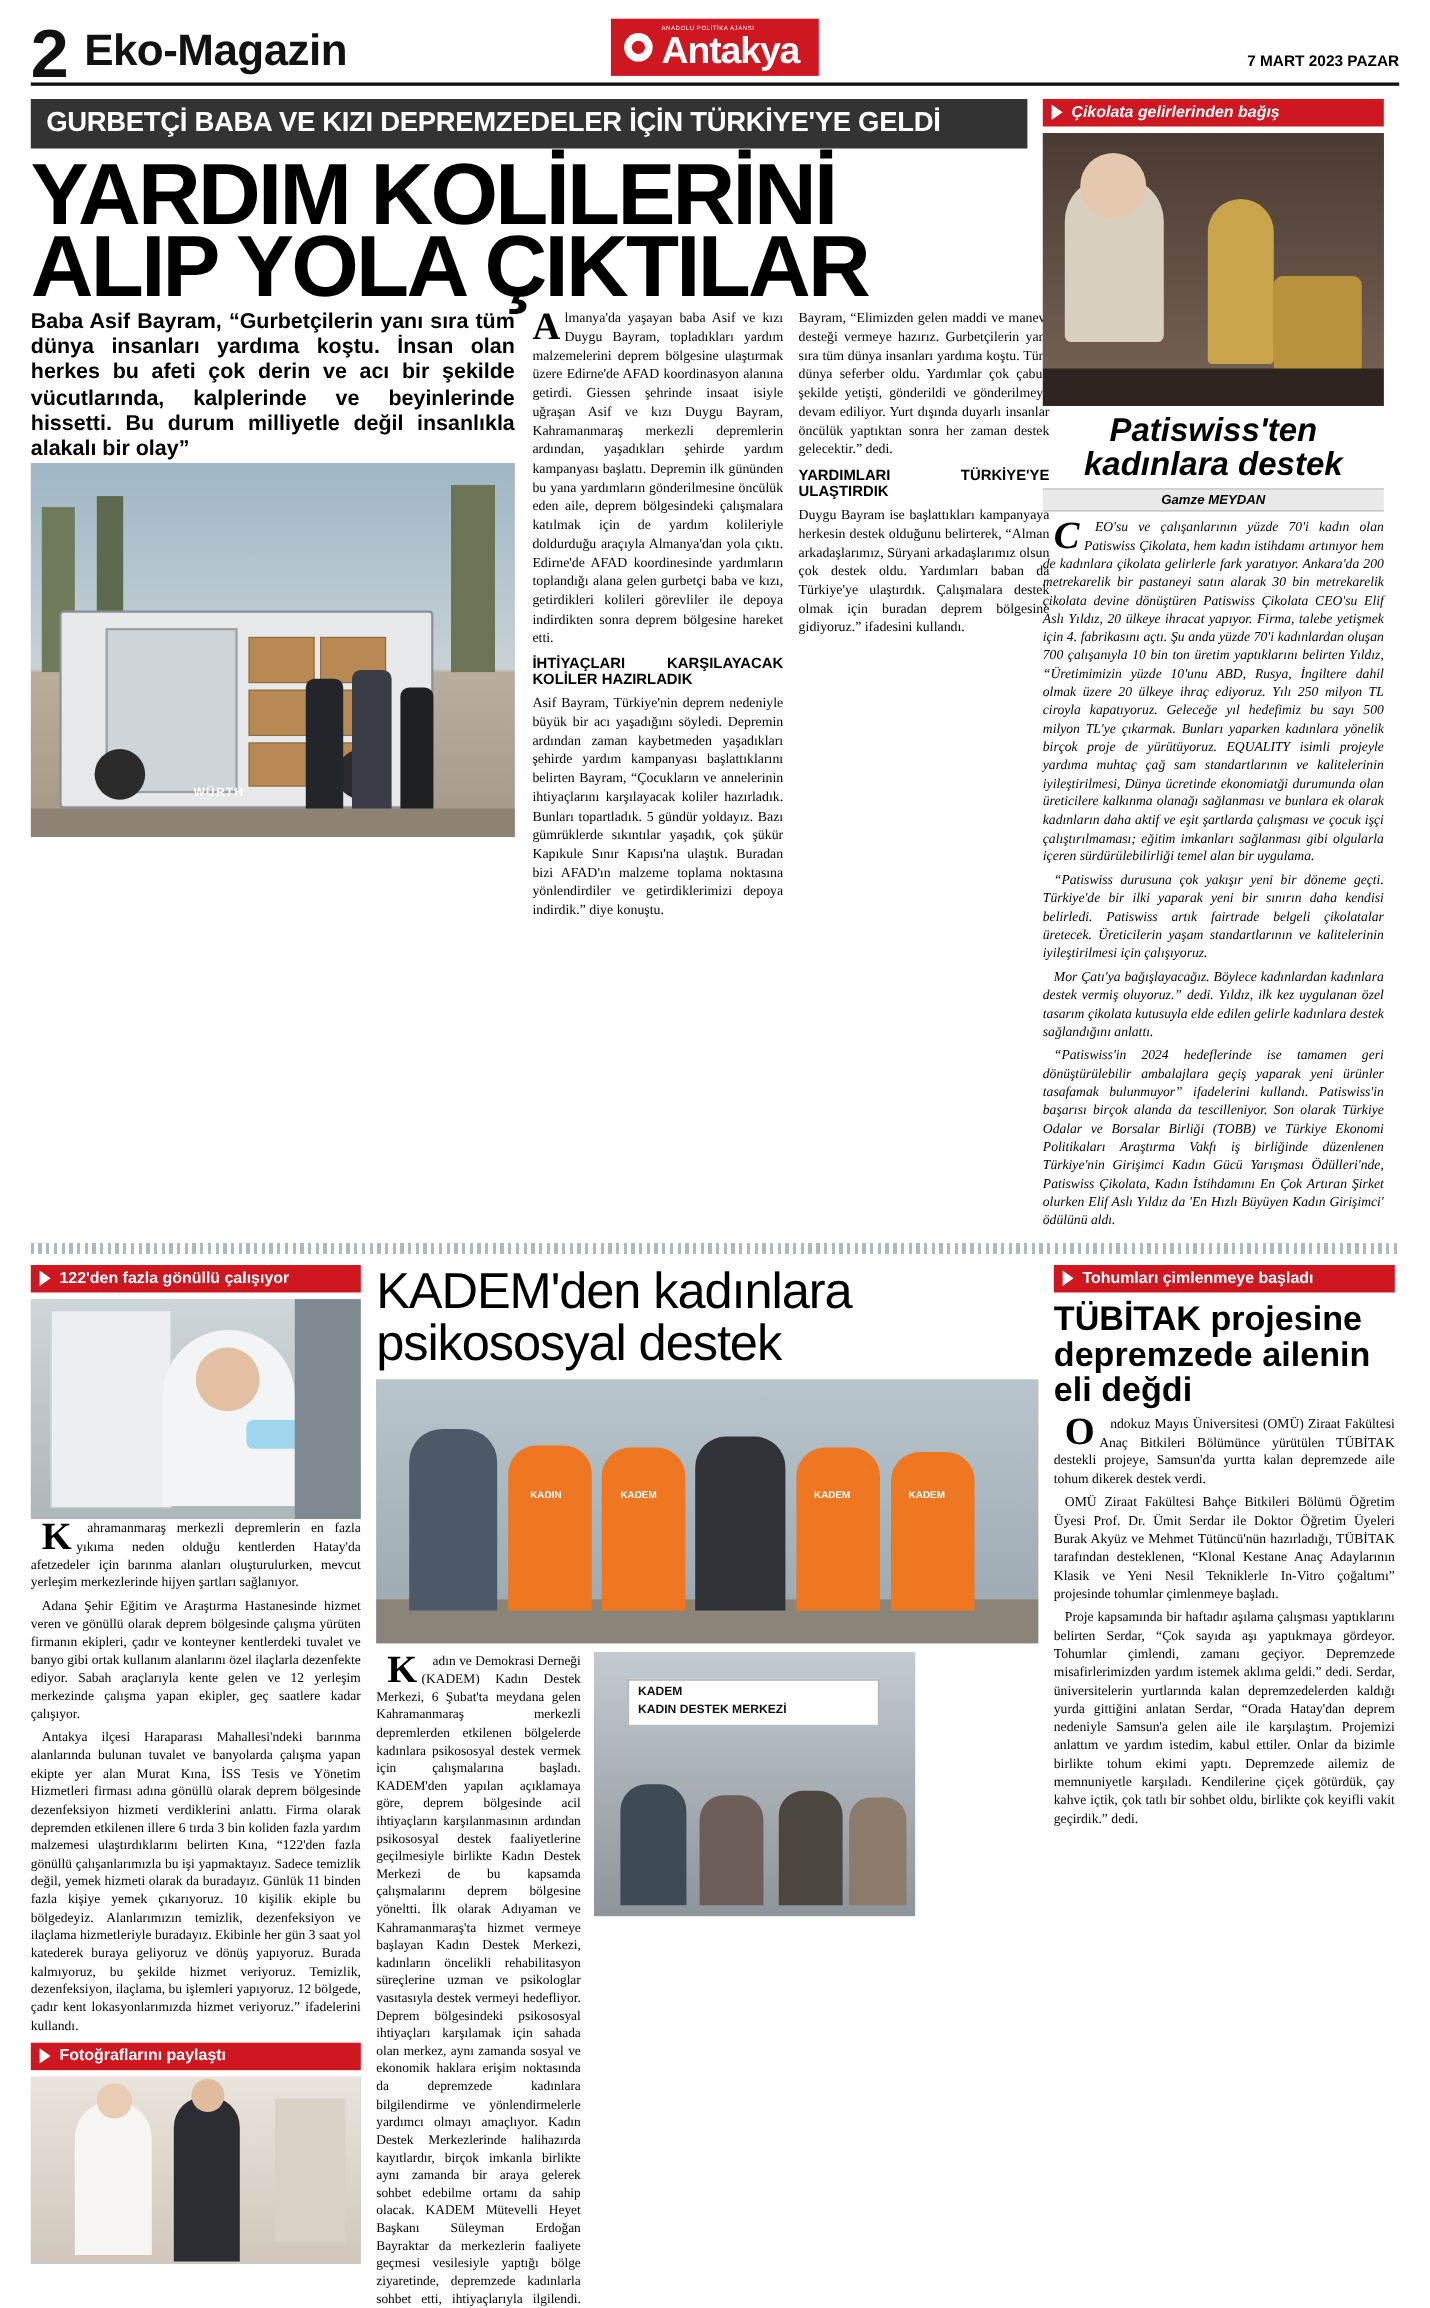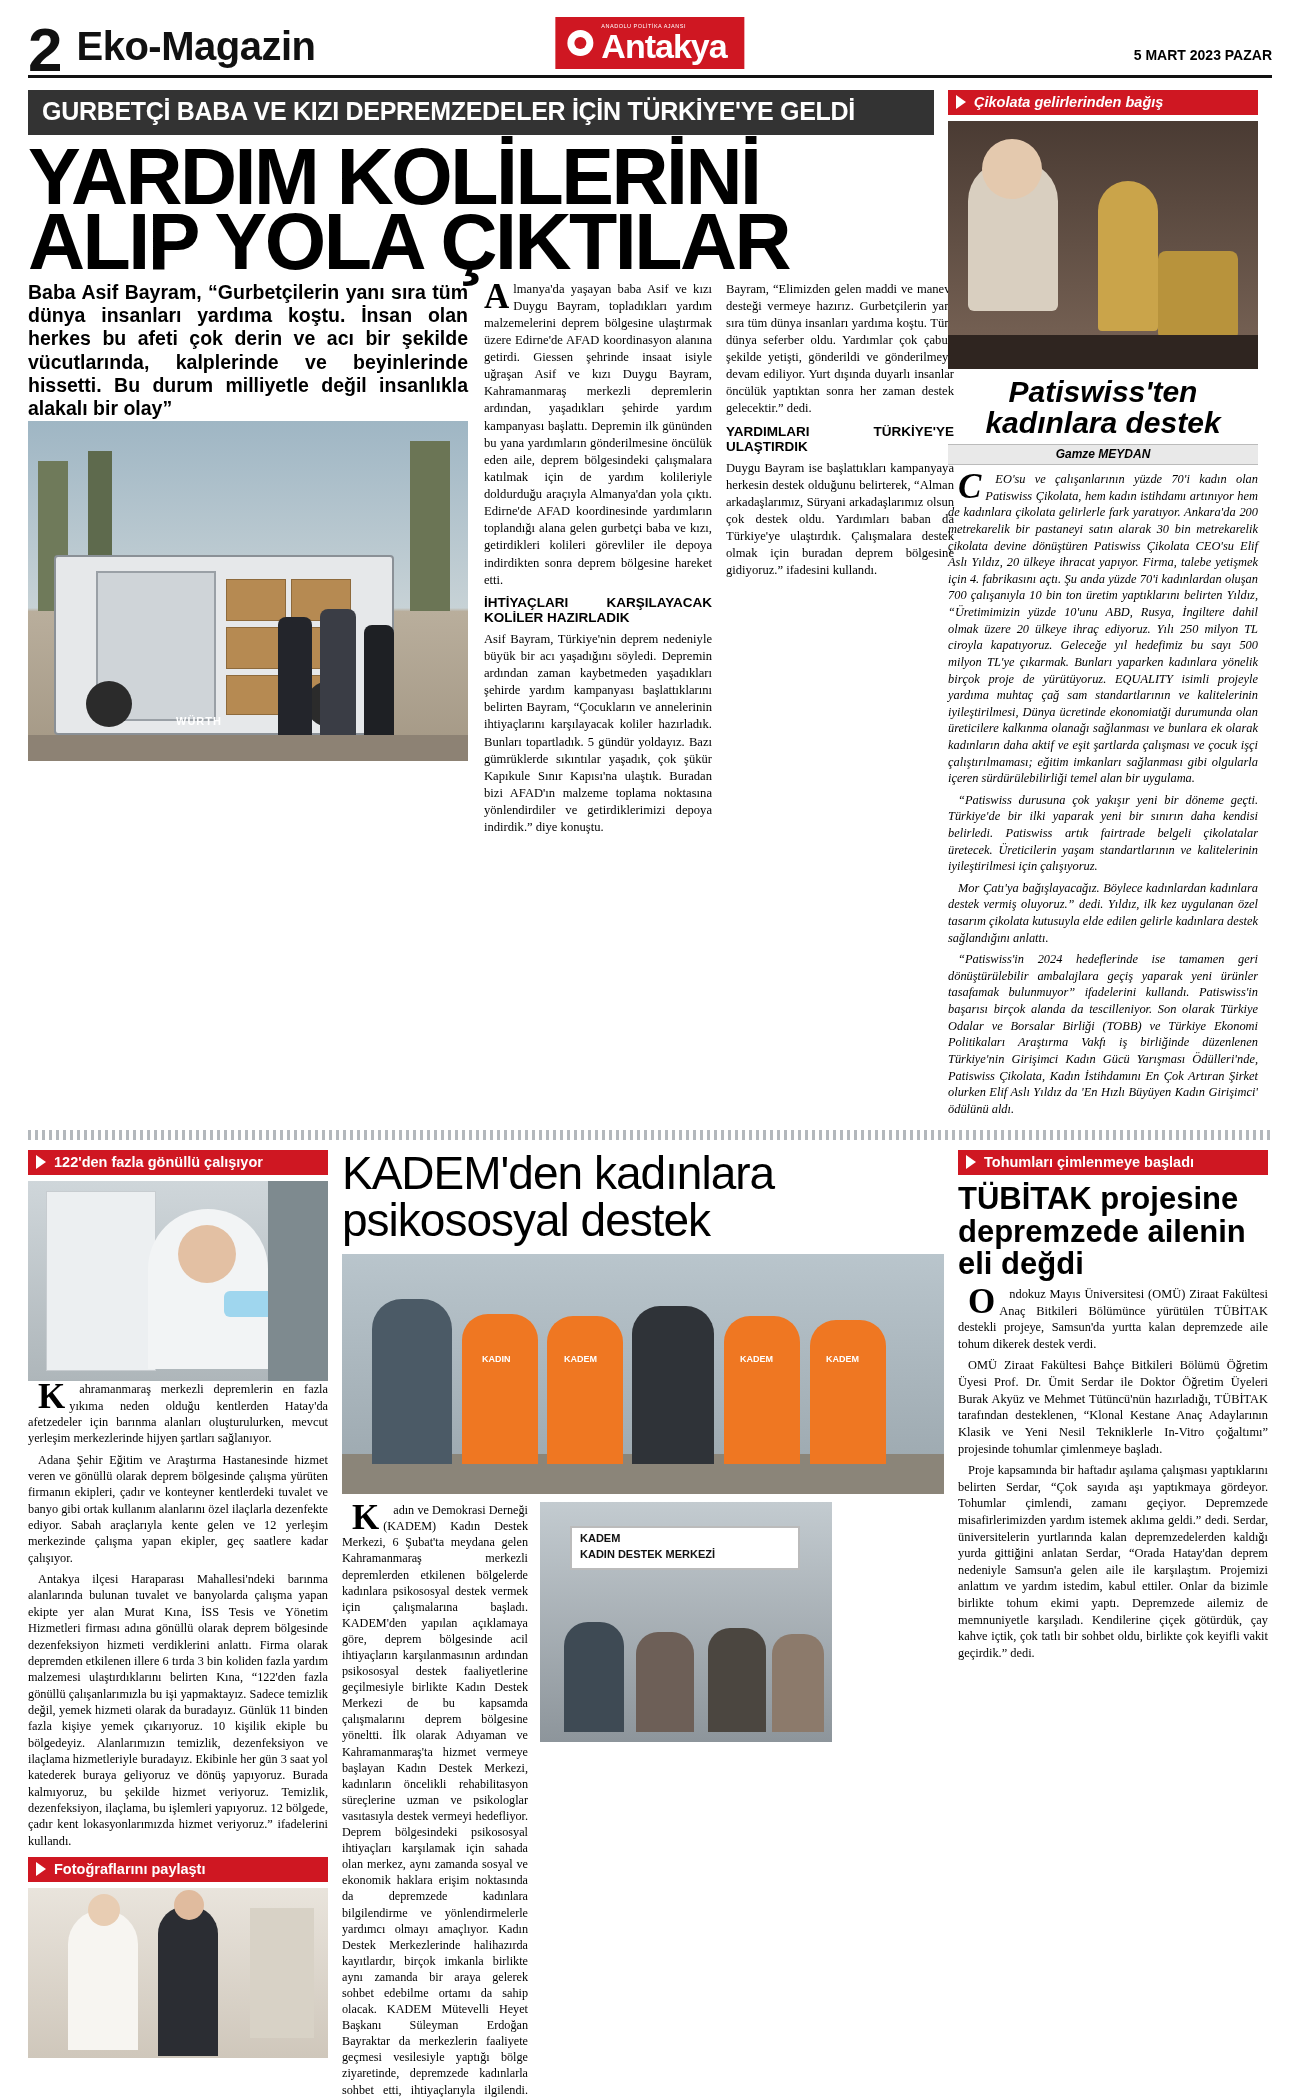--- a/index.html
+++ b/index.html
@@ -96,21 +96,21 @@
     <div class="section-name">Eko-Magazin</div>
     <div class="logo-wrap">
       <div class="logo-box">
         <div class="logo-circ"></div>
         <div>
           <div class="logo-sub">ANADOLU POLİTİKA AJANSI</div>
           <div class="logo-text">Antakya</div>
         </div>
       </div>
     </div>
-    <div class="date">5 MART 2023 PAZAR</div>
+    <div class="date">7 MART 2023 PAZAR</div>
   </div>
 
   <div class="top">
     <div class="top-left">
       <div class="kicker">GURBETÇİ BABA VE KIZI DEPREMZEDELER İÇİN TÜRKİYE'YE GELDİ</div>
       <div class="maintitle">
         <div>YARDIM KOLİLERİNİ</div>
         <div>ALIP YOLA ÇIKTILAR</div>
       </div>
 

